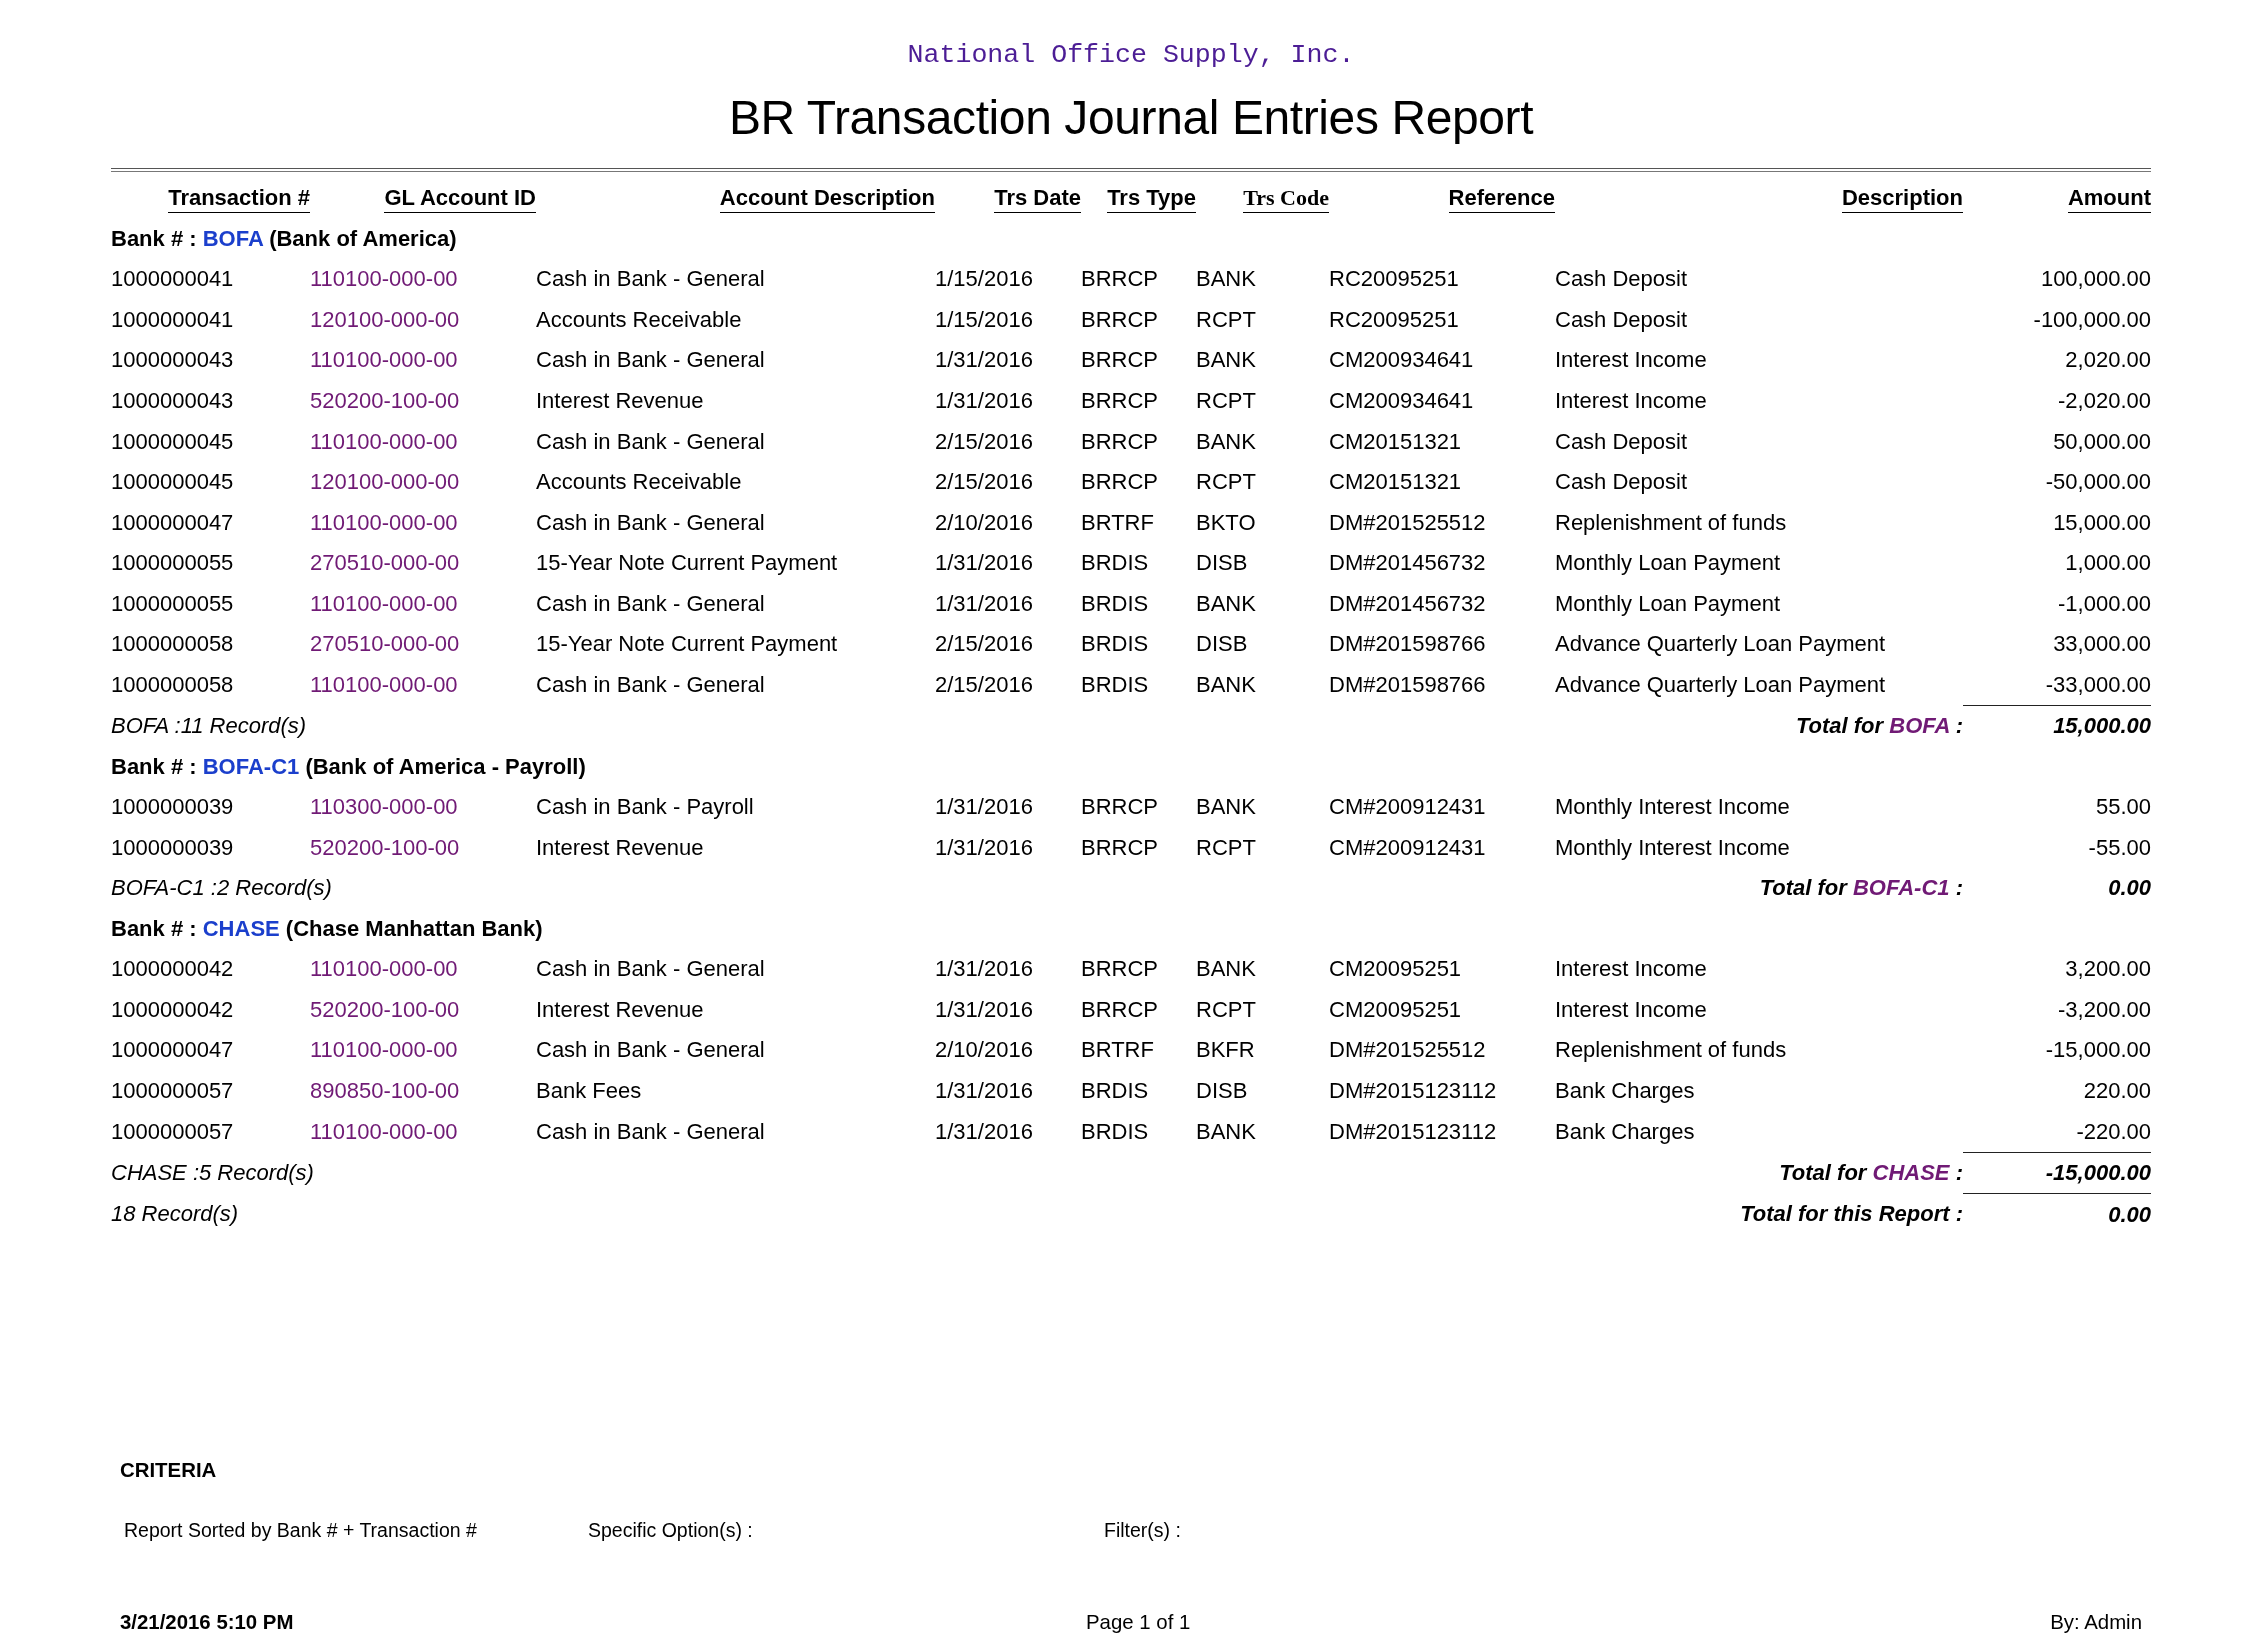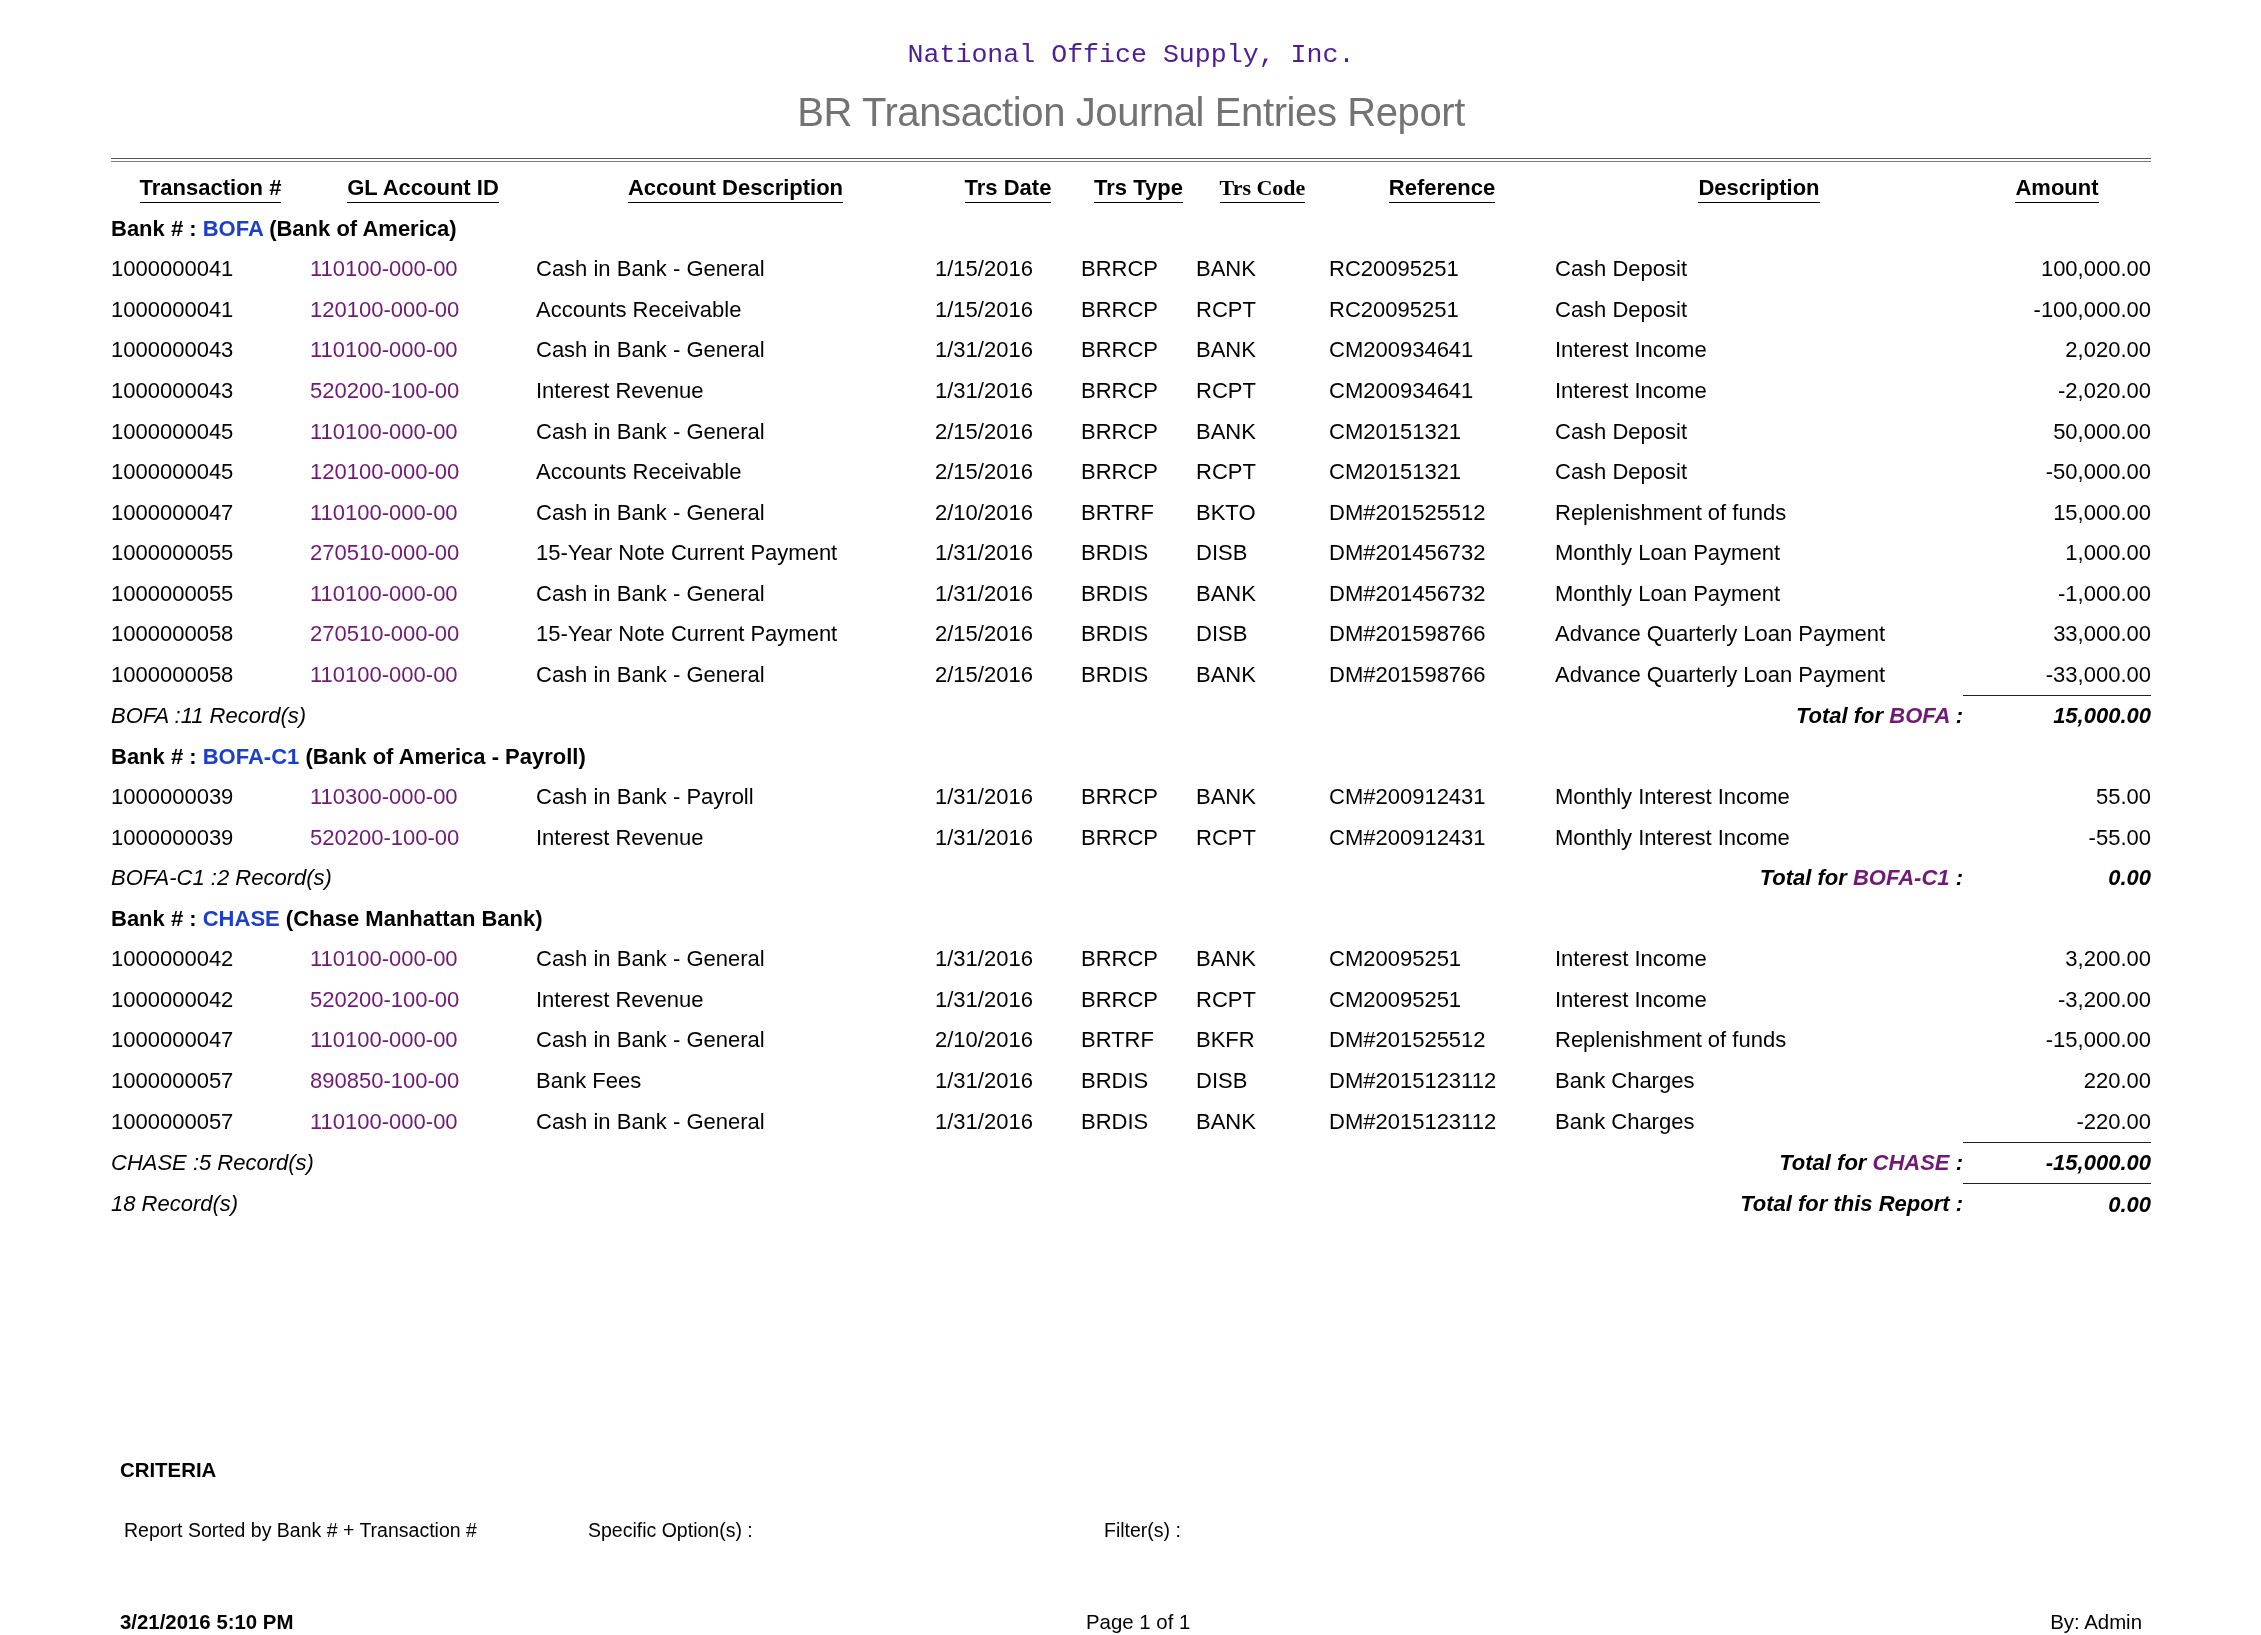--- a/index.html
+++ b/index.html
@@ -24,43 +24,43 @@
   }
   .company {
     text-align: center;
     font-size: 26.6px;
     margin-top: 40px;
     font-family: Liberation Mono, monospace;
     color: #4c1d95;
   }
   .report-title {
     text-align: center;
-    font-size: 40px;
+    font-size: 48px;
     font-weight: normal;
     margin-top: 19.5px;
     font-family: "Liberation Sans", sans-serif;
     letter-spacing: -0.4px;
-    color: #737373;
+    color: #000000;
   }
   .rule {
     margin: 23px 111px 0 111px;
     border-top: 1.8px solid #555;
   }
   .rule2 {
     margin: 2.7px 111px 0 111px;
     border-top: 0.9px solid #777;
   }
   table.main {
     margin: 0 111px;
     width: calc(2262px - 222px);
     border-collapse: collapse;
     font-size: 22px;
   }
   table.main th {
-    text-align: center;
+    text-align: right;
     font-weight: bold;
     font-size: 22px;
     padding: 12.4px 0 5.3px 0;
     vertical-align: bottom;
     white-space: nowrap;
   }
   table.main th span.hdr {
     border-bottom: 1.8px solid #000;
     padding-bottom: 1.8px;
     display: inline-block;

